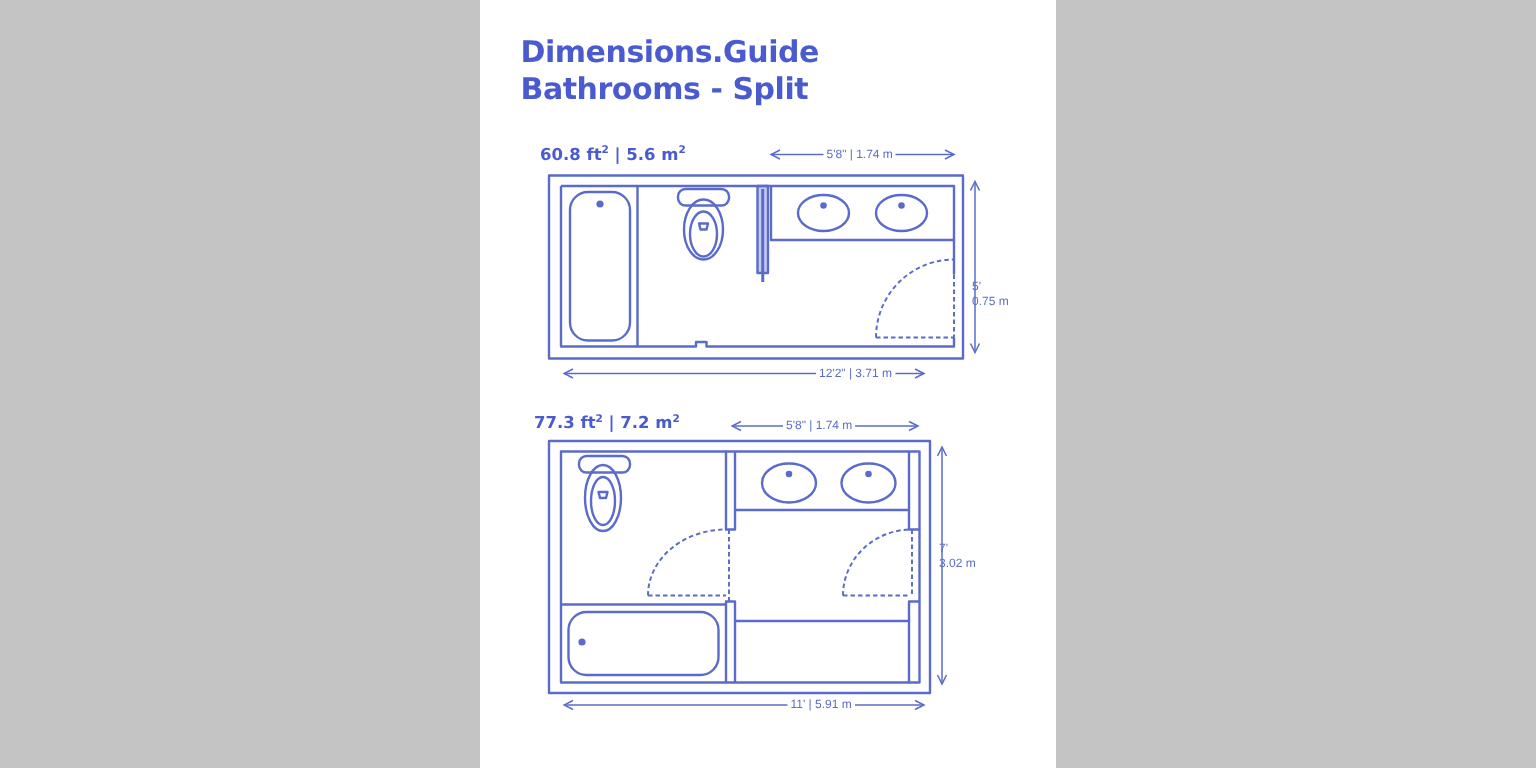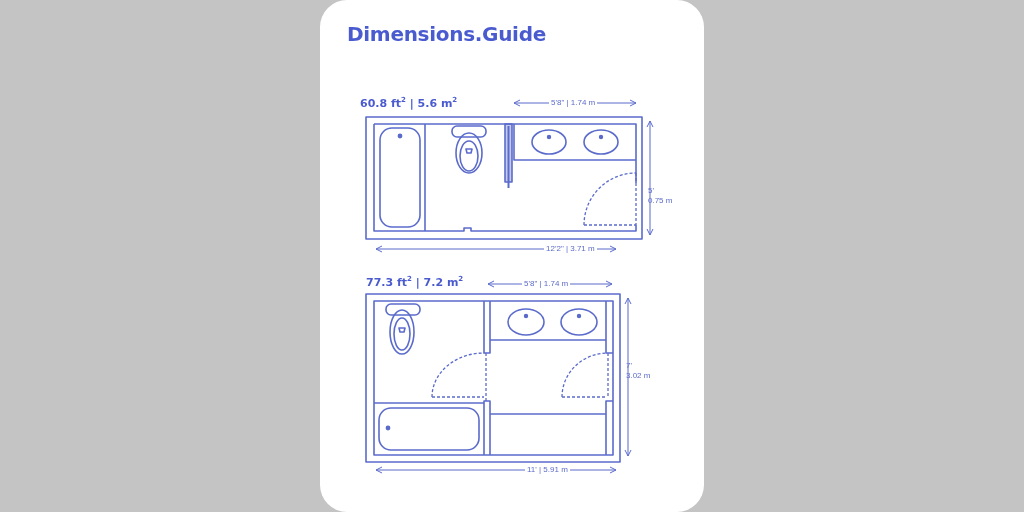--- a/index.html
+++ b/index.html
@@ -5,21 +5,20 @@
   html, body { margin: 0; padding: 0; }
   body {
     width: 1024px; height: 512px; overflow: hidden;
     background: #c4c4c4;
     font-family: "Liberation Sans", sans-serif;
     position: relative;
   }
   .page {
     position: absolute; left: 320px; top: 0; width: 384px; height: 512px;
     background: #ffffff;
-    border-radius: 27px;
   }
   .title {
     position: absolute; left: 27px; top: 22px;
     color: #4a5bd0; font-weight: bold; font-size: 20px; line-height: 25px;
     font-family: "DejaVu Sans", sans-serif; letter-spacing: -0.3px;
   }
   .title div { white-space: nowrap; }
   svg.plan { position: absolute; left: 0; top: 0; }
   .area {
     position: absolute; color: #4a5bd0; font-weight: bold; font-size: 11px;
@@ -33,20 +32,21 @@
   }
   .dimv { background: transparent; line-height: 10px; }
 </style>
 </head>
 <body>
 
 <div class="page">
 
   <div class="title">
     <div>Dimensions.Guide</div>
+    <div>Bathrooms - Split</div>
   </div>
 
   <svg class="plan" width="384" height="512" viewBox="0 0 384 512">
     <defs>
       <marker id="arrL" markerWidth="8" markerHeight="8" refX="1" refY="4" orient="auto">
         <path d="M7,1 L1,4 L7,7" fill="none" stroke="#5b6bcb" stroke-width="1"></path>
       </marker>
       <marker id="arrR" markerWidth="8" markerHeight="8" refX="7" refY="4" orient="auto">
         <path d="M1,1 L7,4 L1,7" fill="none" stroke="#5b6bcb" stroke-width="1"></path>
       </marker>
@@ -152,21 +152,21 @@
   <div class="area" style="left:40px; top:96px;">
     <span>60.8 ft</span><sup>2</sup><span> | </span><span>5.6 m</span><sup>2</sup>
   </div>
   <div class="dim" style="left:229px; top:98px;">5'8" | 1.74 m</div>
   <div class="dim dimv" style="left:326px; top:186px;">
     <div>5'</div>
     <div>0.75 m</div>
   </div>
   <div class="dim" style="left:224px; top:244px;">12'2" | 3.71 m</div>
 
-  <div class="area" style="left:46px; top:275px;">
+  <div class="area" style="left:36px; top:275px;">
     <span>77.3 ft</span><sup>2</sup><span> | </span><span>7.2 m</span><sup>2</sup>
   </div>
   <div class="dim" style="left:202px; top:279px;">5'8" | 1.74 m</div>
   <div class="dim dimv" style="left:304px; top:361px;">
     <div>7'</div>
     <div>3.02 m</div>
   </div>
   <div class="dim" style="left:205px; top:465px;">11' | 5.91 m</div>
 
 </div>

